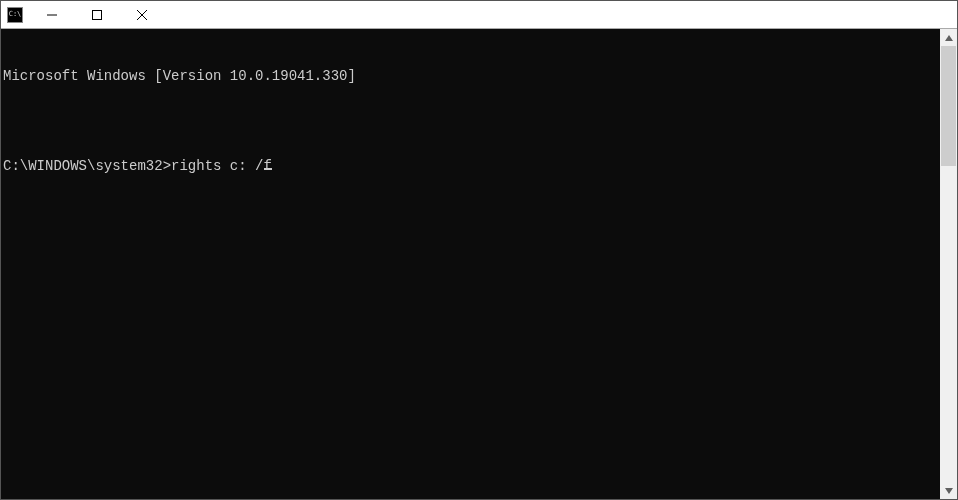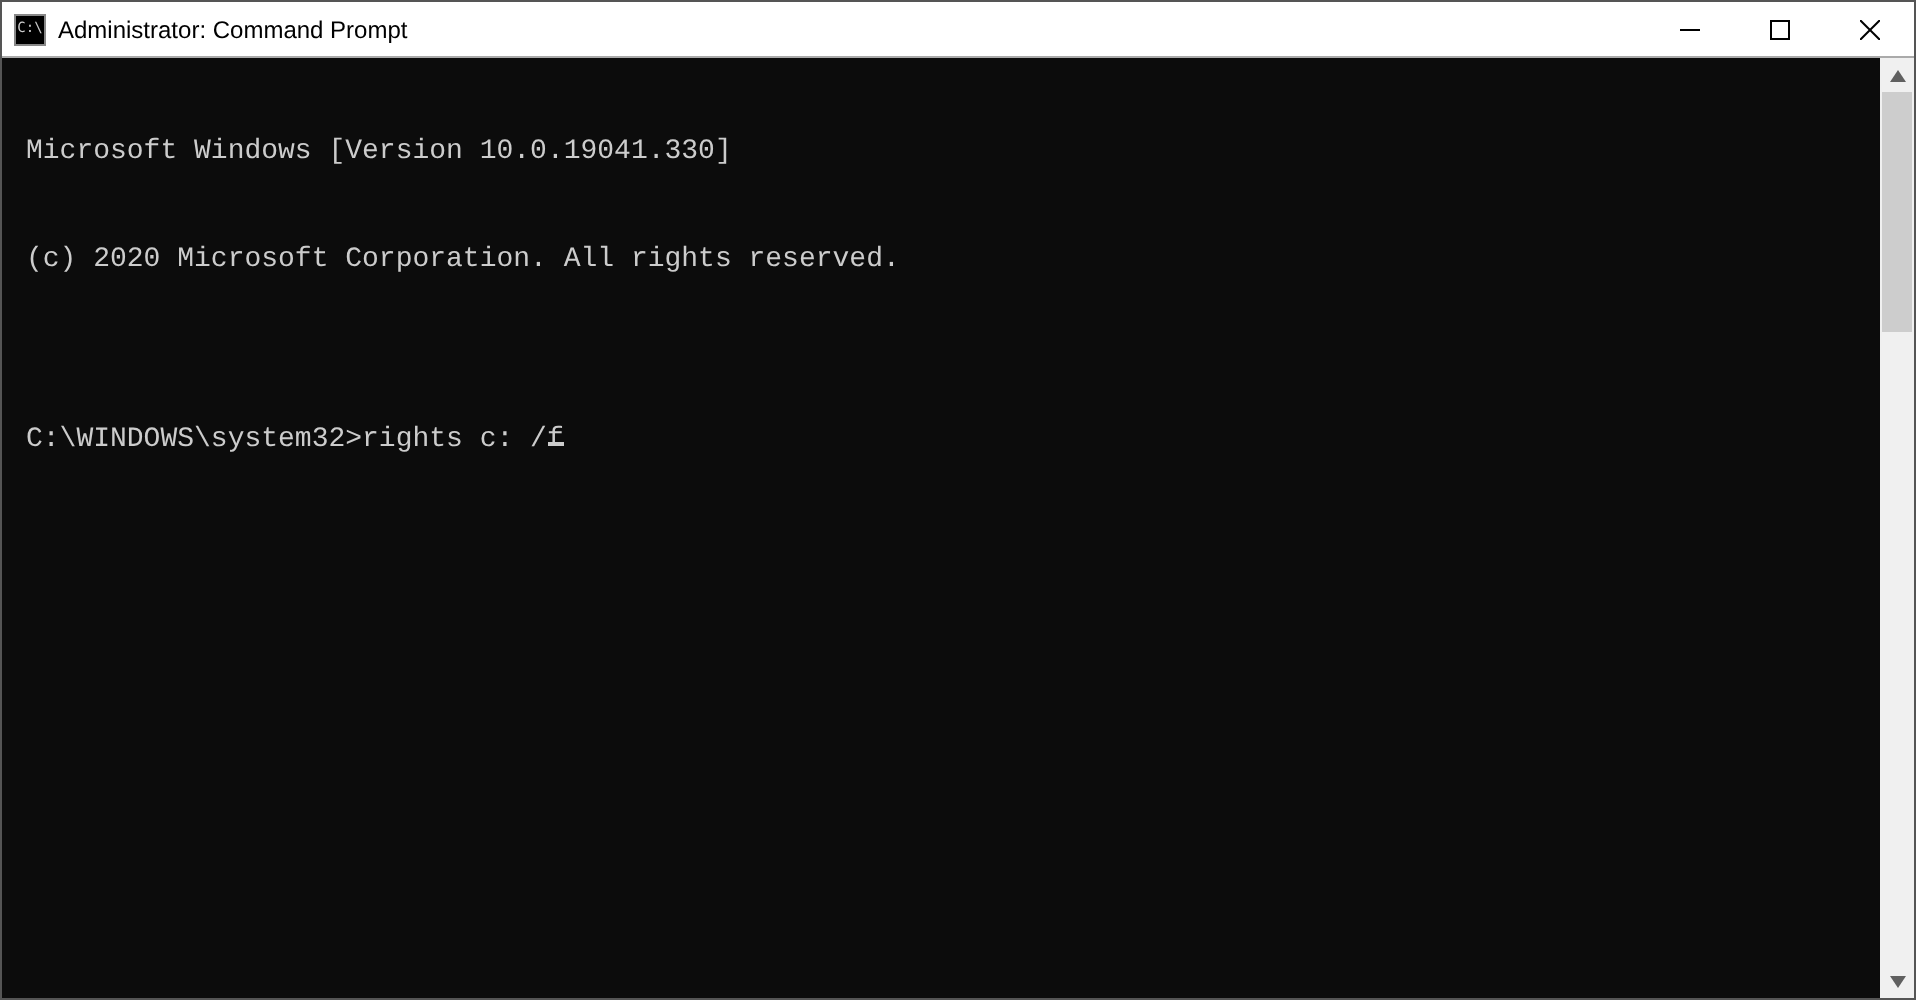--- a/index.html
+++ b/index.html
@@ -69,21 +69,21 @@
       background: #0c0c0c;
       min-height: 0;
     }
     .terminal {
       flex: 1;
       background: #0c0c0c;
       color: #cccccc;
       font-family: Consolas, "Courier New", monospace;
       font-size: 14px;
       line-height: 18px;
-      padding: 2px 0 2px 12px;
+      padding: 2px 0 2px 2px;
       white-space: pre;
       overflow: hidden;
     }
     .terminal-line { display: block; }
     .cursor {
       display: inline-block;
       border-bottom: 2px solid #ccc;
       width: 8px;
       margin-left: -8px;
     }
@@ -119,21 +119,20 @@
   </style>
 </head>
 <body>
 
 <div class="window">
 
   <div class="titlebar">
     <div class="titlebar-icon">
       <span class="titlebar-icon-inner">C:\</span>
     </div>
-    <div class="titlebar-text">Administrator: Command Prompt</div>
     <div class="titlebar-controls">
       <div class="titlebar-btn">
         <svg width="10" height="10" viewBox="0 0 10 10">
             <line x1="0" y1="5" x2="10" y2="5" stroke="#000" stroke-width="1"></line>
           </svg>
       </div>
       <div class="titlebar-btn">
         <svg width="10" height="10" viewBox="0 0 10 10">
             <rect x="0.5" y="0.5" width="9" height="9" fill="none" stroke="#000" stroke-width="1"></rect>
           </svg>
@@ -143,21 +142,20 @@
             <line x1="0" y1="0" x2="10" y2="10" stroke="#000" stroke-width="1"></line>
             <line x1="10" y1="0" x2="0" y2="10" stroke="#000" stroke-width="1"></line>
           </svg>
       </div>
     </div>
   </div>
 
   <div class="content-area">
     <div class="terminal">
       <span class="terminal-line">Microsoft Windows [Version 10.0.19041.330]</span>
-      <span class="terminal-line">(c) 2020 Microsoft Corporation. All rights reserved.</span>
       <span class="terminal-line"></span>
       <span class="terminal-line"><span>C:\WINDOWS\system32&gt;</span><span>rights c: /f</span><span class="cursor"></span></span>
     </div>
 
     <div class="scrollbar">
       <div class="scroll-arrow">
         <svg width="8" height="6" viewBox="0 0 8 6">
             <path d="M4 0 L8 6 L0 6 Z" fill="#606060"></path>
           </svg>
       </div>

